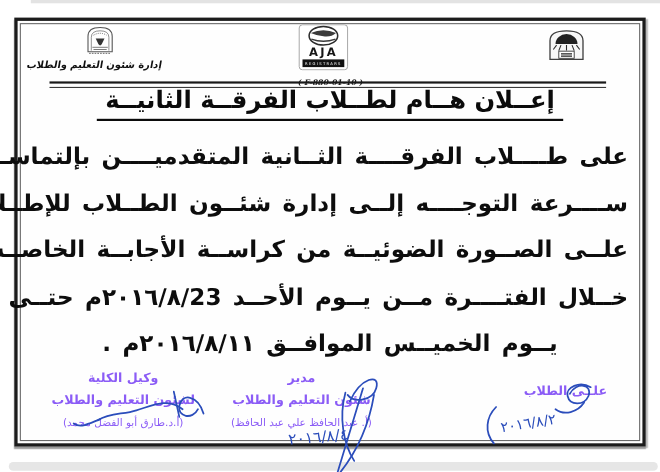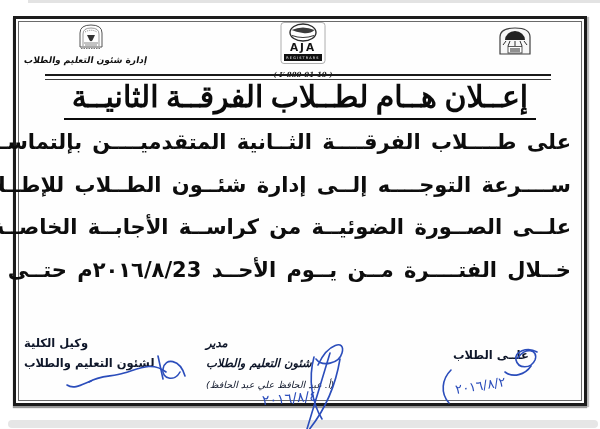--- a/index.html
+++ b/index.html
@@ -14,41 +14,41 @@
   .frame{
     position:absolute;left:13px;top:16px;width:568px;height:384px;
     border:3px solid #1c1c1c;background:#fefefe;
     box-shadow:0 2px 1px #9a9a9a, 2px 1px 1px #c0c0c0;
   }
   .frame-inner{position:absolute;left:2px;top:2px;right:2px;bottom:2px;border:1px solid #6a6a6a;}
 
   
   .logo-left{position:absolute;left:16px;top:1px;width:112px;text-align:center;color:#101010;}
   .dept-label{font-size:9px;font-weight:bold;direction:rtl;transform:skewX(-10deg);margin-top:1px;white-space:nowrap;}
-  .logo-center{position:absolute;left:252px;top:0;width:64px;text-align:center;}
+  .logo-center{position:absolute;left:252px;top:0;width:64px;text-align:left;}
   .form-code{font-family:"DejaVu Serif", serif;font-style:italic;font-weight:bold;font-size:7px;color:#1a1a1a;margin-top:2px;white-space:nowrap;}
   .logo-right{position:absolute;left:476px;top:4px;width:40px;text-align:center;}
 
   .separator{position:absolute;left:26px;top:52px;width:506px;height:3px;
     border-top:2px solid #1a1a1a;border-bottom:1px solid #3a3a3a;}
 
   .title-row{position:absolute;left:0;right:0;top:57px;text-align:center;direction:rtl;}
   .doc-title{
-    display:inline-block;font-size:30px;font-weight:bold;color:#0b0b0b;
-    border-bottom:2px solid #0b0b0b;padding:0 8px 4px;white-space:nowrap;letter-spacing:0;font-family:Liberation Serif, serif;
+    display:inline-block;font-size:22px;font-weight:bold;color:#0b0b0b;
+    border-bottom:2px solid #0b0b0b;padding:0 8px 4px;white-space:nowrap;letter-spacing:0;
   }
 
   .body-text{position:absolute;left:10px;right:10px;top:99px;direction:rtl;text-align:center;
     color:#0d0d0d;font-weight:bold;font-size:21px;}
   .body-line{height:42.5px;line-height:42.5px;white-space:nowrap;word-spacing:3px;}
 
   
-  .sig-col{position:absolute;direction:rtl;text-align:left;color:#0f172a;}
+  .sig-col{position:absolute;direction:rtl;text-align:center;color:#8b5cf6;}
   .sig-vice-dean{left:5px;top:314px;width:176px;}
-  .sig-director{left:187px;top:314px;width:160px;font-style:italic;}
+  .sig-director{left:175px;top:314px;width:160px;}
   .sig-student-affairs{left:434px;top:326px;width:122px;}
   .sig-role{font-size:11.5px;font-weight:bold;white-space:nowrap;}
   .sig-dept{font-size:11.5px;font-weight:bold;margin-top:6px;white-space:nowrap;}
   .sig-name{font-size:9.5px;margin-top:9px;white-space:nowrap;}
 
   .sig-svg{position:absolute;z-index:5;pointer-events:none;}
   .svg-right{left:415px;top:320px;}
   .svg-center{left:231px;top:313px;}
   .svg-left{left:26px;top:328px;}
   .sig-stroke{fill:none;stroke:#2b4dbb;stroke-width:1.6;stroke-linecap:round;}
@@ -107,25 +107,27 @@
 
     <div class="title-row">
       <span class="doc-title">إعــلان هــام لطــلاب الفرقــة الثانيــة</span>
     </div>
 
     <div class="body-text">
       <div class="body-line">على طــــلاب الفرقــــة الثــانية المتقدميــــن بإلتماســــات</div>
       <div class="body-line">ســــرعة التوجــــه إلــى إدارة شئــون الطــلاب للإطــلاع</div>
       <div class="body-line">علــى الصــورة الضوئيــة من كراســة الأجابــة الخاصــة بهــم</div>
       <div class="body-line">خــلال الفتــــرة مــن يــوم الأحــد ٢٠١٦/٨/23م حتــى</div>
+      <div class="body-line">يــوم الخميــس الموافــق ٢٠١٦/٨/١١م .</div>
     </div>
 
     <div class="sig-col sig-vice-dean">
       <div class="sig-role">وكيل الكلية</div>
       <div class="sig-dept">لشئون التعليم والطلاب</div>
+      <div class="sig-name">(أ.د.طارق أبو الفضل محمد)</div>
     </div>
 
     <div class="sig-col sig-director">
       <div class="sig-role">مدير</div>
       <div class="sig-dept">شئون التعليم والطلاب</div>
       <div class="sig-name">(أ. عبد الحافظ علي عبد الحافظ)</div>
     </div>
 
     <div class="sig-col sig-student-affairs">
       <div class="sig-role">علــى الطلاب</div>

